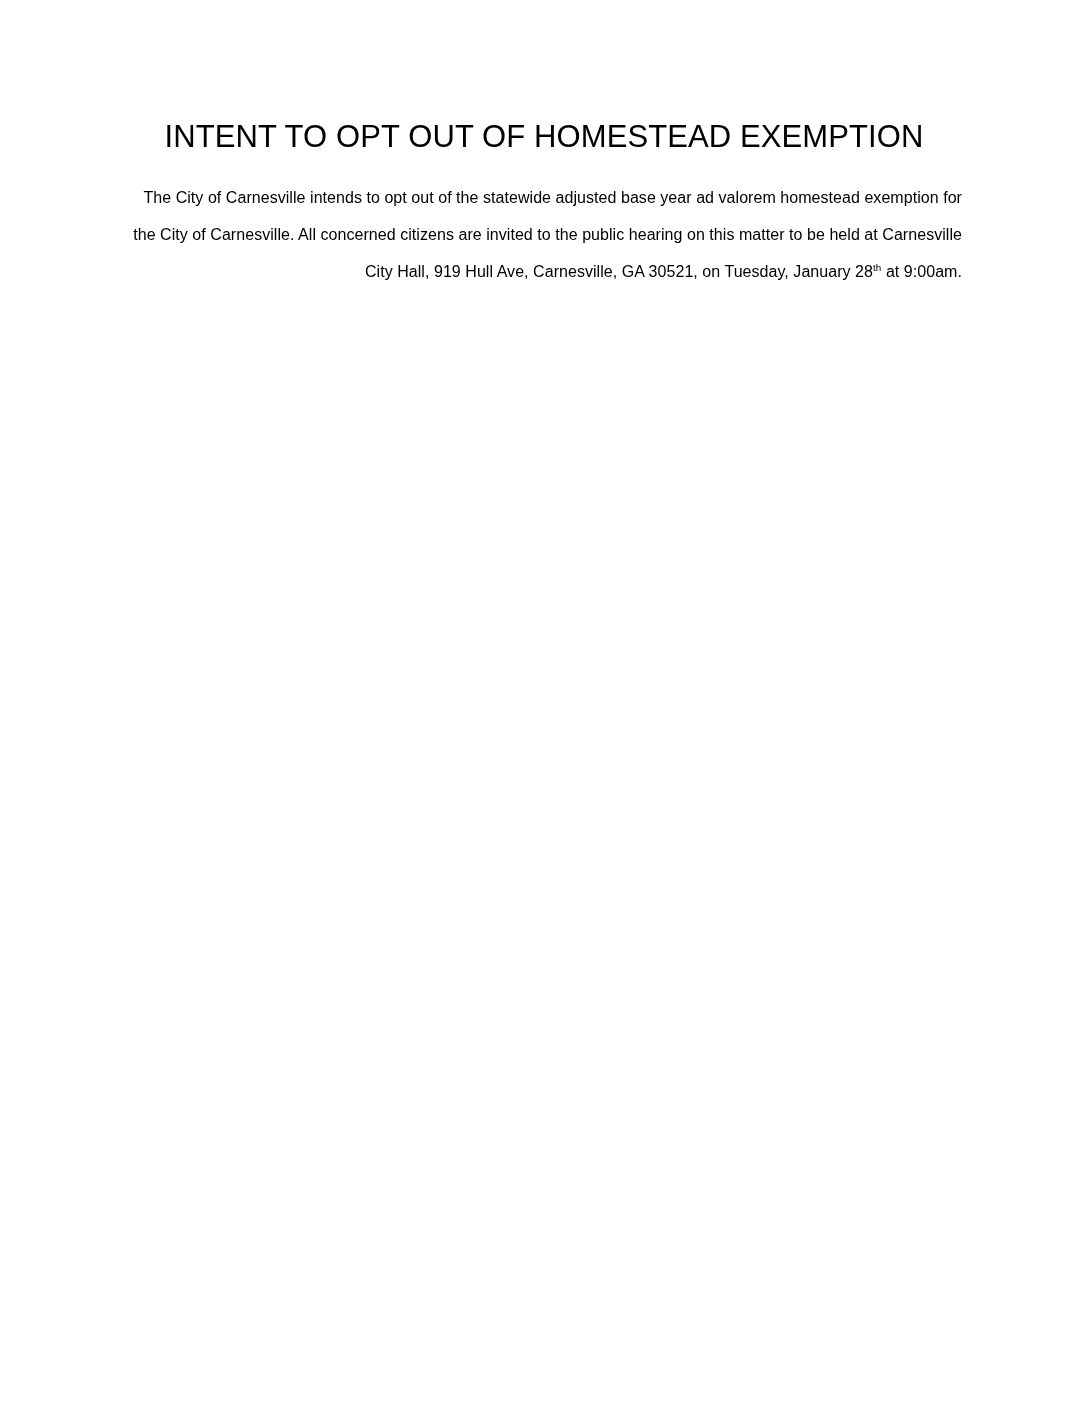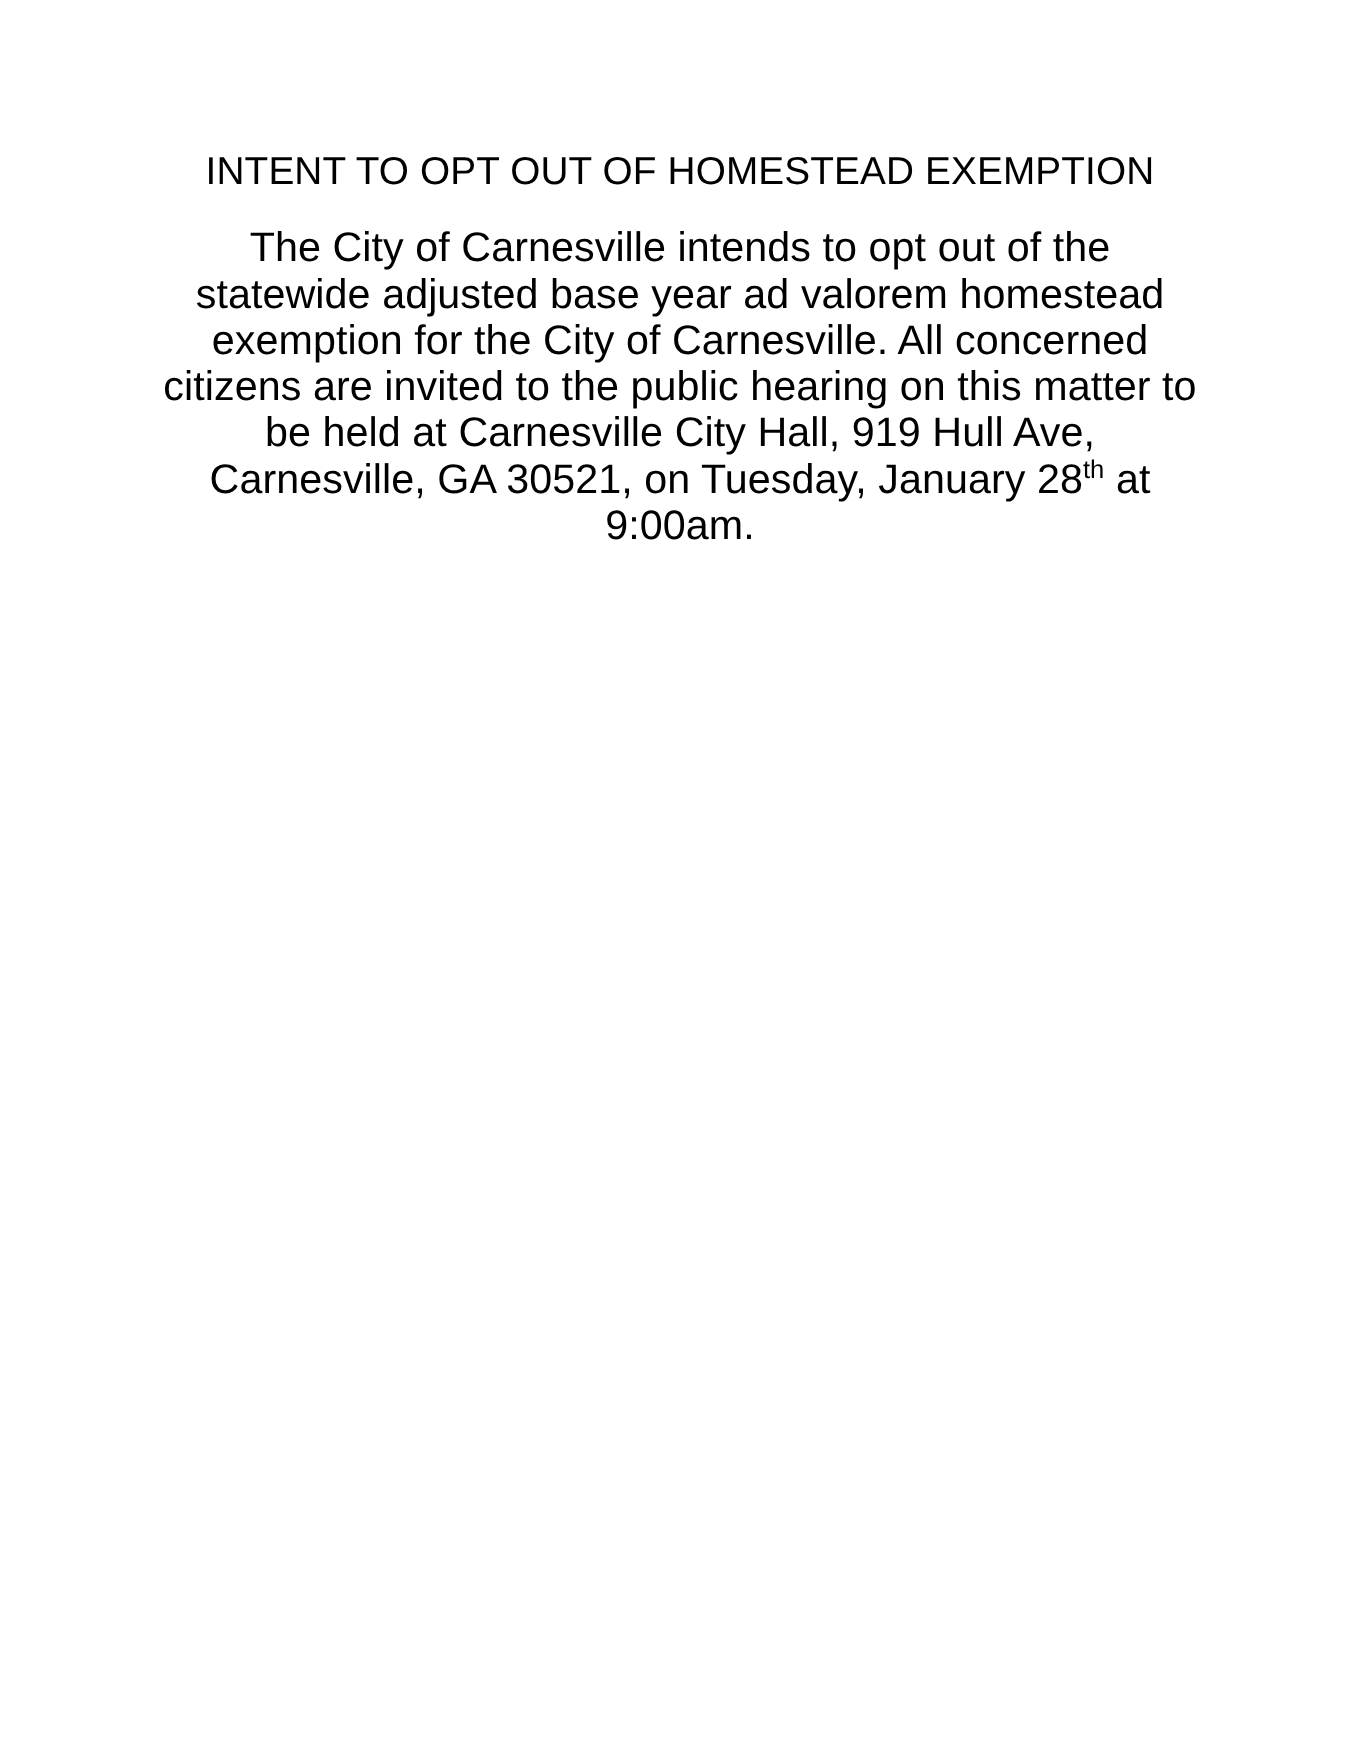--- a/index.html
+++ b/index.html
@@ -30,25 +30,25 @@
   .doc-title {
     font-size: 31px;
     font-weight: 400;
     line-height: 1.25;
     letter-spacing: 0.1px;
     text-align: center;
     margin: 0 0 22px 0;
     white-space: nowrap;
   }
   .para {
-    font-size: 33px;
+    font-size: 16px;
     line-height: 37px;
     letter-spacing: 0.05px;
     margin: 0 0 22px 0;
-    text-align: center;
+    text-align: right;
   }
   .para:last-child {
     margin-bottom: 0;
   }
   sup {
     font-size: 0.62em;
     vertical-align: super;
     line-height: 0;
   }
 </style>

